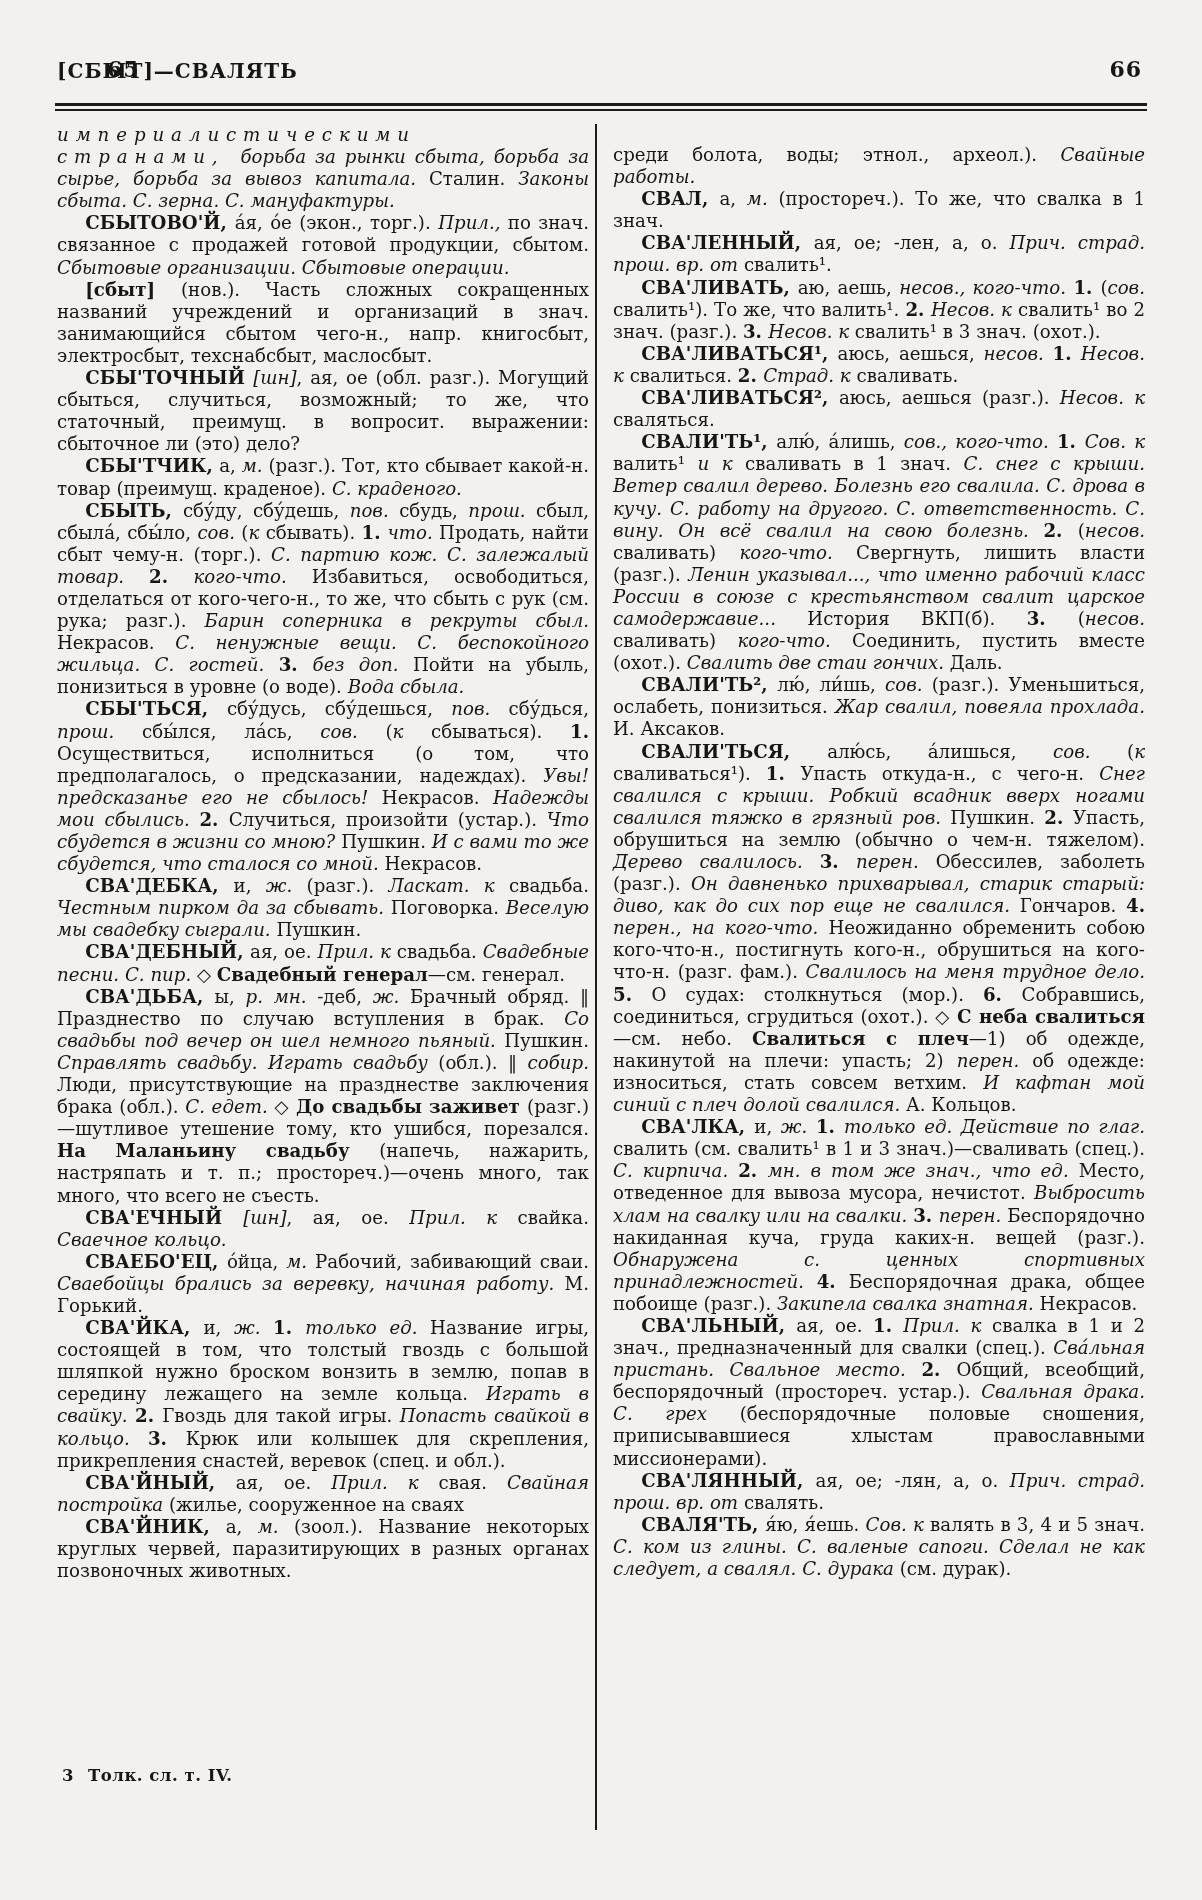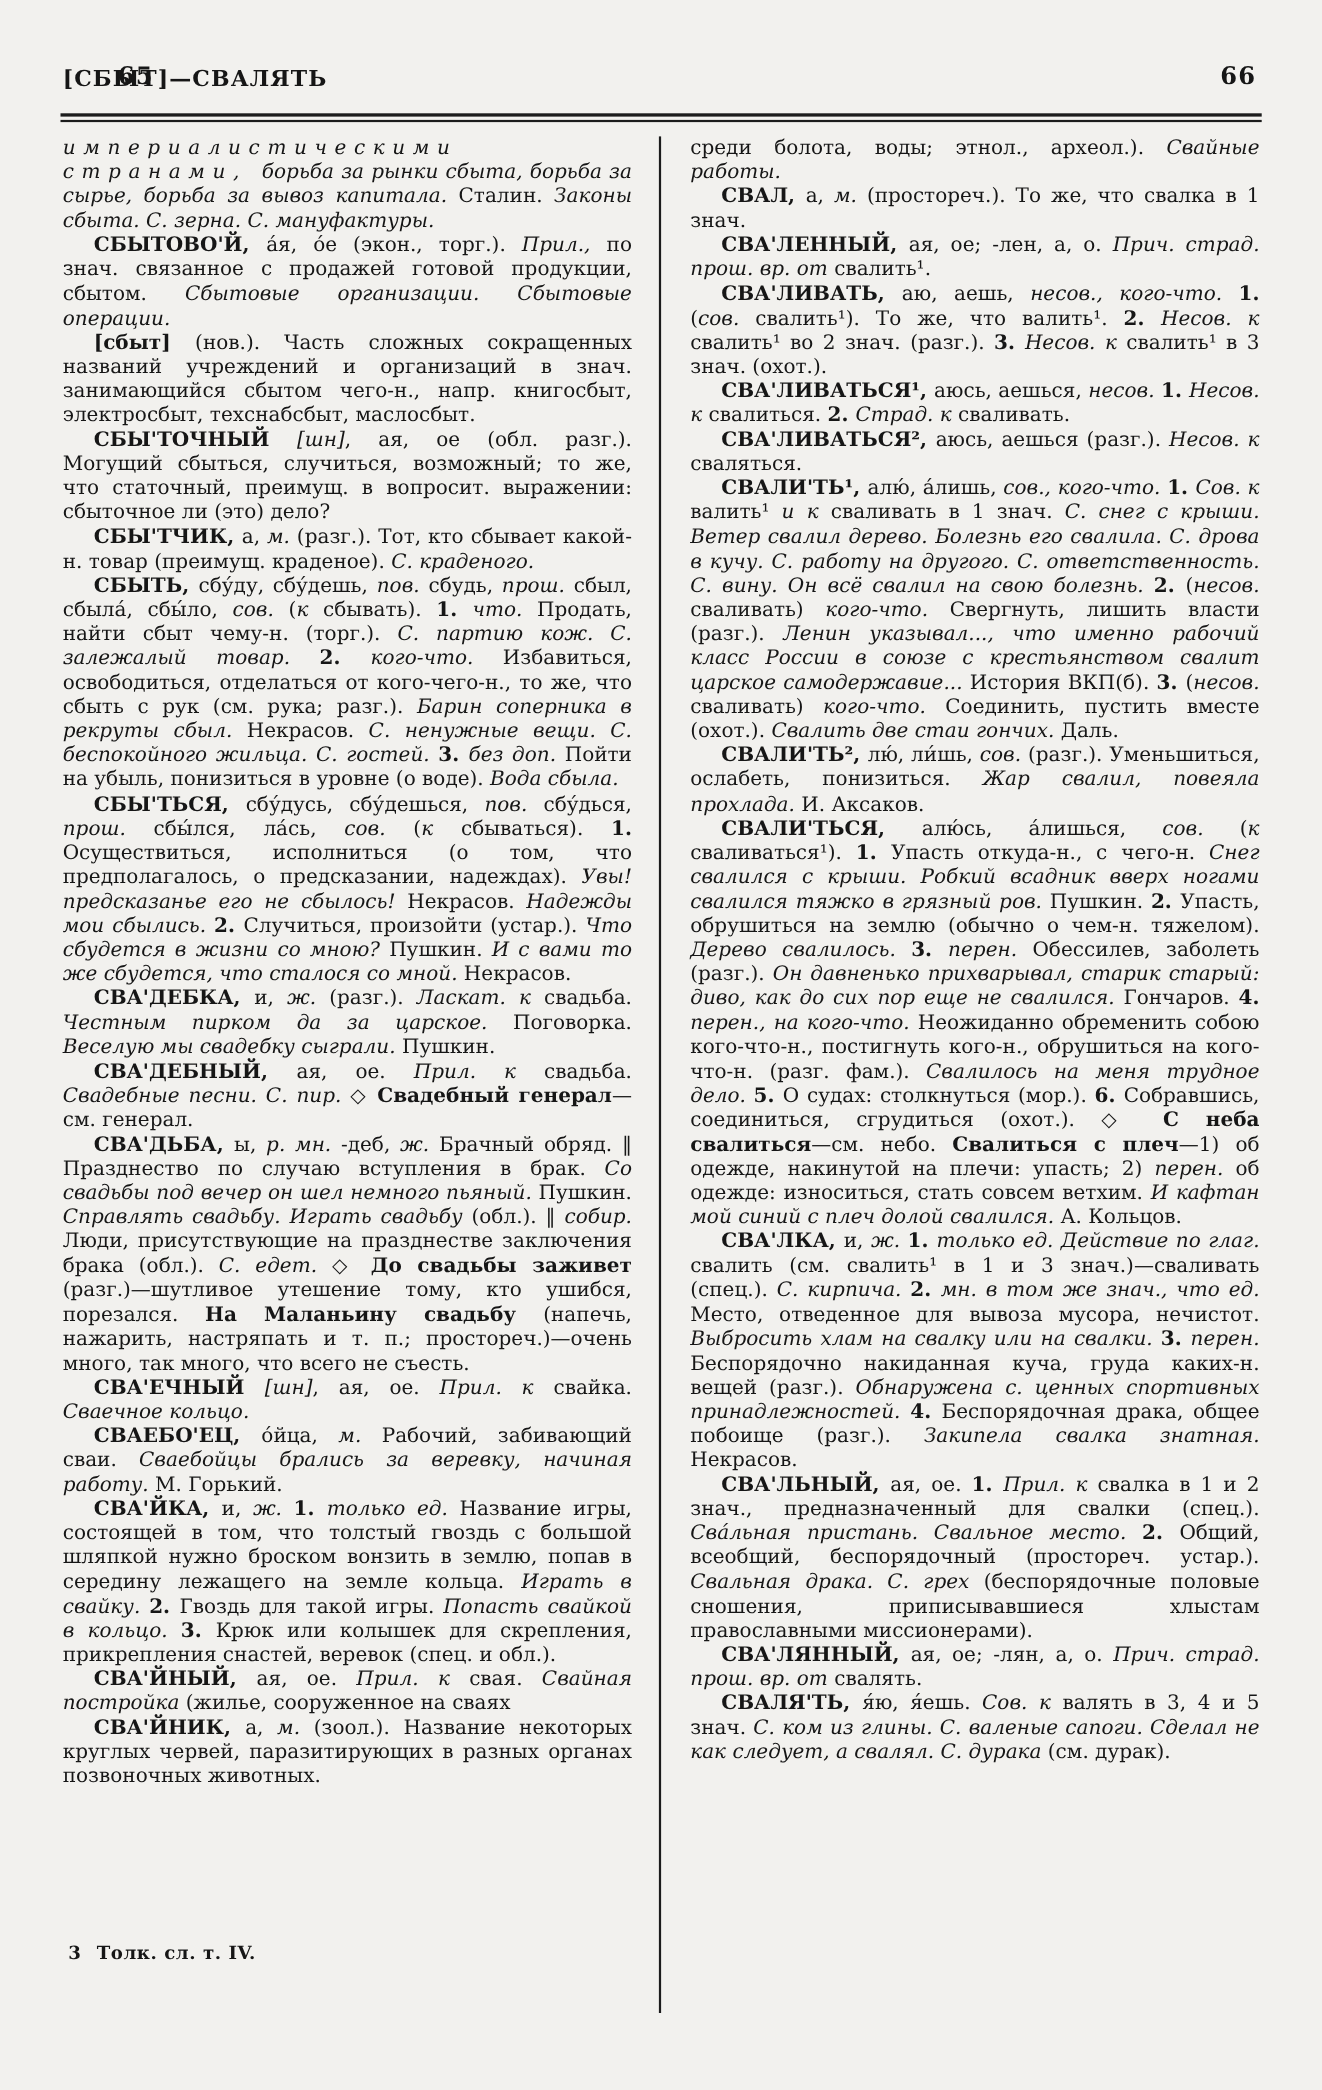--- a/index.html
+++ b/index.html
@@ -38,22 +38,22 @@
   
   .columns{
     position:absolute;top:124px;left:57px;width:1088px;height:1710px;
     display:flex;
   }
   .col{
     width:540px;
     font-size:18.2px;line-height:22.1px;
     text-align:justify;
   }
-  .col.left{padding-right:24px;}
-  .col.right{padding-left:27px;}
+  .col.left{padding-right:6px;}
+  .col.right{padding-left:16px;margin-top:20px;}
   .divider{
     width:2px;height:1706px;
     background:#1c1c1c;
     flex:0 0 2px;
   }
   p.entry{
     margin:0;
     text-indent:1.55em;
   }
   p.entry.no-indent{text-indent:0;}
@@ -83,21 +83,21 @@
 
   <div class="columns">
     <div class="col left">
         <p class="entry no-indent"><span class="isp">империалистическими странами, </span><span class="i">борьба за рынки сбыта, борьба за сырье, борьба за вывоз капитала. </span><span>Сталин. </span><span class="i">Законы сбыта. С. зерна. С. мануфактуры.</span></p>
         <p class="entry"><span class="b">СБЫТОВО'Й, </span><span>а́я, о́е (экон., торг.). </span><span class="i">Прил., </span><span>по знач. связанное с продажей готовой продукции, сбытом. </span><span class="i">Сбытовые организации. Сбытовые операции.</span></p>
         <p class="entry"><span class="b">[сбыт] </span><span>(нов.). Часть сложных сокращенных названий учреждений и организаций в знач. занимающийся сбытом чего-н., напр. книгосбыт, электросбыт, техснабсбыт, маслосбыт.</span></p>
         <p class="entry"><span class="b">СБЫ'ТОЧНЫЙ </span><span class="i">[шн]</span><span>, ая, ое (обл. разг.). Могущий сбыться, случиться, возможный; то же, что статочный, преимущ. в вопросит. выражении: сбыточное ли (это) дело?</span></p>
         <p class="entry"><span class="b">СБЫ'ТЧИК, </span><span>а, </span><span class="i">м. </span><span>(разг.). Тот, кто сбывает какой-н. товар (преимущ. краденое). </span><span class="i">С. краденого.</span></p>
         <p class="entry"><span class="b">СБЫТЬ, </span><span>сбу́ду, сбу́дешь, </span><span class="i">пов. </span><span>сбудь, </span><span class="i">прош. </span><span>сбыл, сбыла́, сбы́ло, </span><span class="i">сов. </span><span>(</span><span class="i">к </span><span>сбывать). </span><span class="b">1. </span><span class="i">что. </span><span>Продать, найти сбыт чему-н. (торг.). </span><span class="i">С. партию кож. С. залежалый товар. </span><span class="b">2. </span><span class="i">кого-что. </span><span>Избавиться, освободиться, отделаться от кого-чего-н., то же, что сбыть с рук (см. рука; разг.). </span><span class="i">Барин соперника в рекруты сбыл. </span><span>Некрасов. </span><span class="i">С. ненужные вещи. С. беспокойного жильца. С. гостей. </span><span class="b">3. </span><span class="i">без доп. </span><span>Пойти на убыль, понизиться в уровне (о воде). </span><span class="i">Вода сбыла.</span></p>
         <p class="entry"><span class="b">СБЫ'ТЬСЯ, </span><span>сбу́дусь, сбу́дешься, </span><span class="i">пов. </span><span>сбу́дься, </span><span class="i">прош. </span><span>сбы́лся, ла́сь, </span><span class="i">сов. </span><span>(</span><span class="i">к </span><span>сбываться). </span><span class="b">1. </span><span>Осуществиться, исполниться (о том, что предполагалось, о предсказании, надеждах). </span><span class="i">Увы! предсказанье его не сбылось! </span><span>Некрасов. </span><span class="i">Надежды мои сбылись. </span><span class="b">2. </span><span>Случиться, произойти (устар.). </span><span class="i">Что сбудется в жизни со мною? </span><span>Пушкин. </span><span class="i">И с вами то же сбудется, что сталося со мной. </span><span>Некрасов.</span></p>
-        <p class="entry"><span class="b">СВА'ДЕБКА, </span><span>и, </span><span class="i">ж. </span><span>(разг.). </span><span class="i">Ласкат. к </span><span>свадьба. </span><span class="i">Честным пирком да за царское. </span><span>Поговорка. </span><span class="i">Веселую мы свадебку сыграли. </span><span>Пушкин.</span></p>
+        <p class="entry"><span class="b">СВА'ДЕБКА, </span><span>и, </span><span class="i">ж. </span><span>(разг.). </span><span class="i">Ласкат. к </span><span>свадьба. </span><span class="i">Честным пирком да за сбывать. </span><span>Поговорка. </span><span class="i">Веселую мы свадебку сыграли. </span><span>Пушкин.</span></p>
         <p class="entry"><span class="b">СВА'ДЕБНЫЙ, </span><span>ая, ое. </span><span class="i">Прил. к </span><span>свадьба. </span><span class="i">Свадебные песни. С. пир. </span><span>◇ </span><span class="b">Свадебный генерал</span><span>—см. генерал.</span></p>
         <p class="entry"><span class="b">СВА'ДЬБА, </span><span>ы, </span><span class="i">р. мн. </span><span>-деб, </span><span class="i">ж. </span><span>Брачный обряд. ‖ Празднество по случаю вступления в брак. </span><span class="i">Со свадьбы под вечер он шел немного пьяный. </span><span>Пушкин. </span><span class="i">Справлять свадьбу. Играть свадьбу </span><span>(обл.). ‖ </span><span class="i">собир. </span><span>Люди, присутствующие на празднестве заключения брака (обл.). </span><span class="i">С. едет. </span><span>◇ </span><span class="b">До свадьбы заживет </span><span>(разг.)—шутливое утешение тому, кто ушибся, порезался. </span><span class="b">На Маланьину свадьбу </span><span>(напечь, нажарить, настряпать и т. п.; простореч.)—очень много, так много, что всего не съесть.</span></p>
         <p class="entry"><span class="b">СВА'ЕЧНЫЙ </span><span class="i">[шн]</span><span>, ая, ое. </span><span class="i">Прил. к </span><span>свайка. </span><span class="i">Сваечное кольцо.</span></p>
         <p class="entry"><span class="b">СВАЕБО'ЕЦ, </span><span>о́йца, </span><span class="i">м. </span><span>Рабочий, забивающий сваи. </span><span class="i">Сваебойцы брались за веревку, начиная работу. </span><span>М. Горький.</span></p>
         <p class="entry"><span class="b">СВА'ЙКА, </span><span>и, </span><span class="i">ж. </span><span class="b">1. </span><span class="i">только ед. </span><span>Название игры, состоящей в том, что толстый гвоздь с большой шляпкой нужно броском вонзить в землю, попав в середину лежащего на земле кольца. </span><span class="i">Играть в свайку. </span><span class="b">2. </span><span>Гвоздь для такой игры. </span><span class="i">Попасть свайкой в кольцо. </span><span class="b">3. </span><span>Крюк или колышек для скрепления, прикрепления снастей, веревок (спец. и обл.).</span></p>
         <p class="entry"><span class="b">СВА'ЙНЫЙ, </span><span>ая, ое. </span><span class="i">Прил. к </span><span>свая. </span><span class="i">Свайная постройка </span><span>(жилье, сооруженное на сваях</span></p>
         <p class="entry"><span class="b">СВА'ЙНИК, </span><span>а, </span><span class="i">м. </span><span>(зоол.). Название некоторых круглых червей, паразитирующих в разных органах позвоночных животных.</span></p>
       </div>
     <div class="divider"></div>
     <div class="col right">

